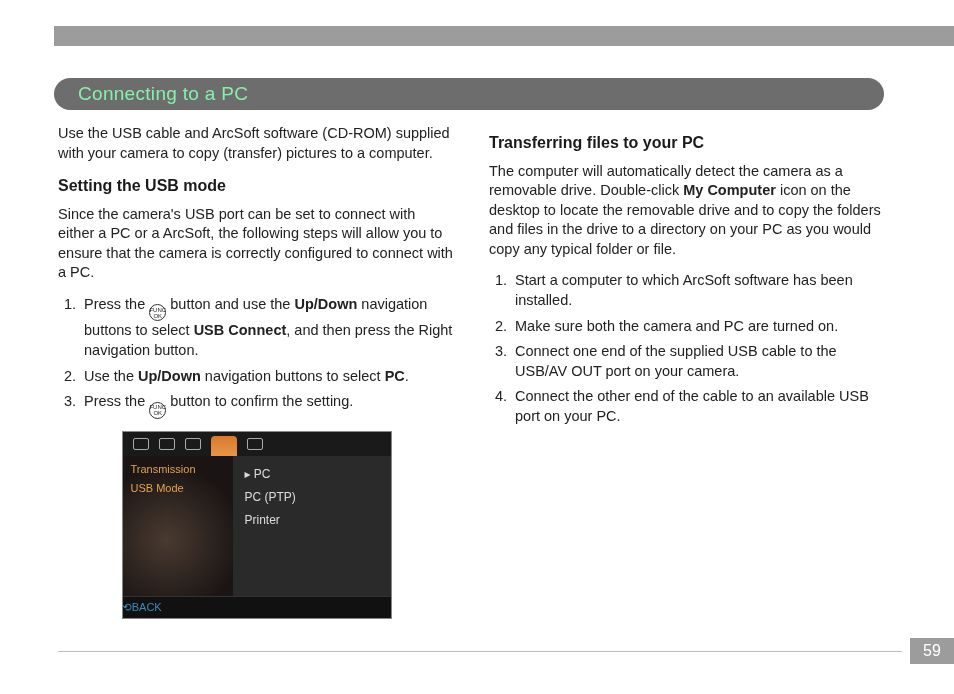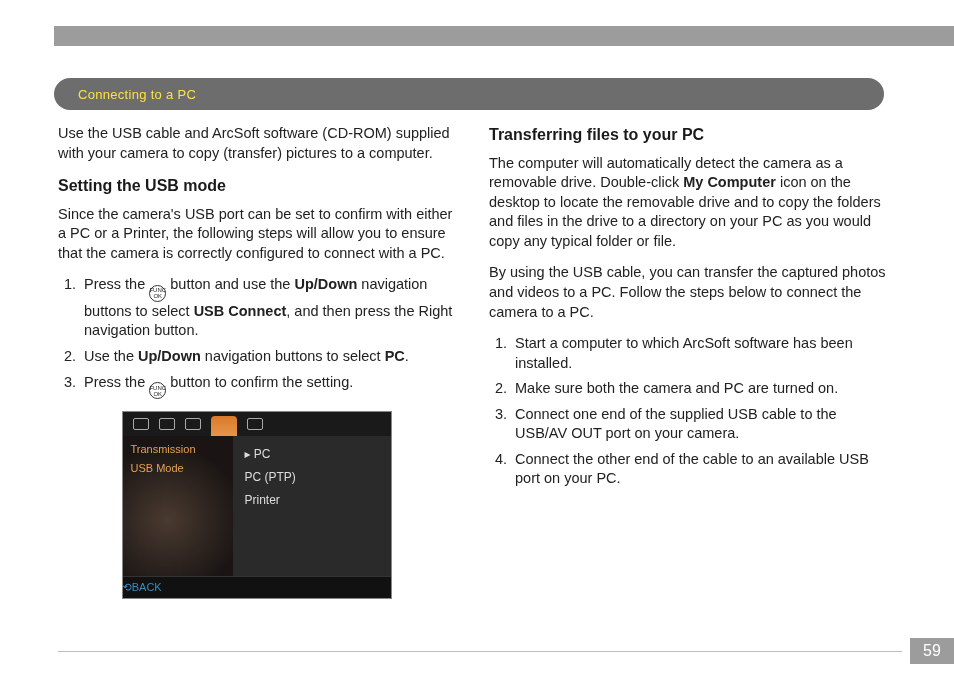--- a/index.html
+++ b/index.html
@@ -26,22 +26,22 @@
     left: 54px;
     width: 830px;
     height: 32px;
     background: #6d6d6d;
     border-radius: 16px;
     display: flex;
     align-items: center;
     padding-left: 24px;
   }
   .title-pill span {
-    color: #fde047;
-    font-size: 13px;
+    color: #86efac;
+    font-size: 19px;
     font-weight: 400;
     letter-spacing: 0.3px;
   }
   .columns {
     position: absolute;
     top: 124px;
     left: 58px;
     width: 828px;
     display: flex;
     gap: 34px;
@@ -169,21 +169,21 @@
   <span>Connecting to a PC</span>
 </div>
 
 <div class="columns">
 
   <div class="col">
     <p>Use the USB cable and ArcSoft software (CD-ROM) supplied with your camera to copy (transfer) pictures to a computer.</p>
 
     <h3>Setting the USB mode</h3>
 
-    <p>Since the camera's USB port can be set to confirm with either a PC or a Printer, the following steps will allow you to ensure that the camera is correctly configured to connect with a PC.</p>
+    <p>Since the camera's USB port can be set to connect with either a PC or a ArcSoft, the following steps will allow you to ensure that the camera is correctly configured to connect with a PC.</p>
 
     <ol>
       <li>
         <span>Press the </span><span class="func-ok"></span><span> button and use the </span><b>Up/Down</b><span> navigation buttons to select </span><b>USB Connect</b><span>, and then press the Right navigation button.</span>
       </li>
       <li>
         <span>Use the </span><b>Up/Down</b><span> navigation buttons to select </span><b>PC</b><span>.</span>
       </li>
       <li>
         <span>Press the </span><span class="func-ok"></span><span> button to confirm the setting.</span>
@@ -209,27 +209,26 @@
           <div class="opt">Printer</div>
         </div>
       </div>
       <div class="cam-back">
         <span>⟲BACK</span>
       </div>
     </div>
   </div>
 
   <div class="col">
-    <h3 style="margin-top:0">Transferring files to your PC</h3>
+    <h3 style="margin-top:8px">Transferring files to your PC</h3>
 
     <p>
       <span>The computer will automatically detect the camera as a removable drive. Double-click </span><b>My Computer</b><span> icon on the desktop to locate the removable drive and to copy the folders and files in the drive to a directory on your PC as you would copy any typical folder or file.</span>
     </p>
 
-    <p>By using the USB cable, you can transfer the captured photos and videos to a PC. Follow the steps below to connect the camera to a PC.</p>
 
     <ol>
       <li>Start a computer to which ArcSoft software has been installed.</li>
       <li>Make sure both the camera and PC are turned on.</li>
       <li>Connect one end of the supplied USB cable to the USB/AV OUT port on your camera.</li>
       <li>Connect the other end of the cable to an available USB port on your PC.</li>
     </ol>
   </div>
 
 </div>

